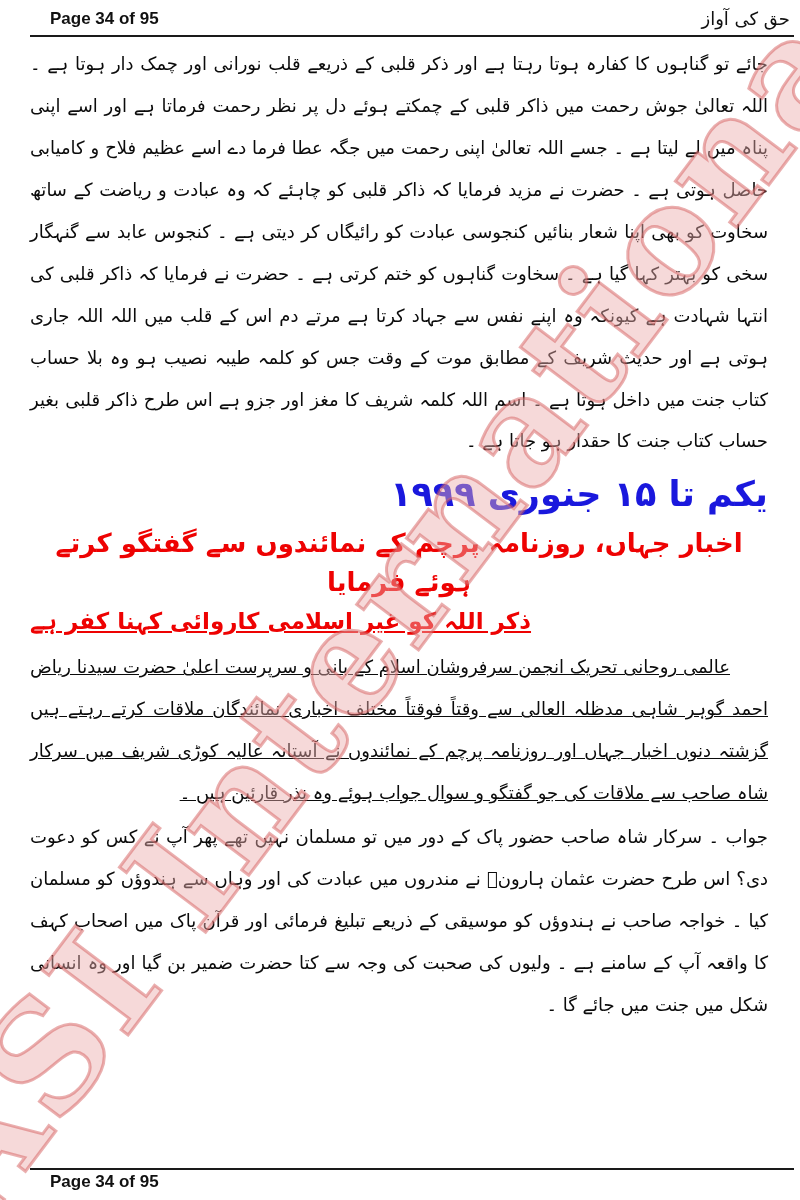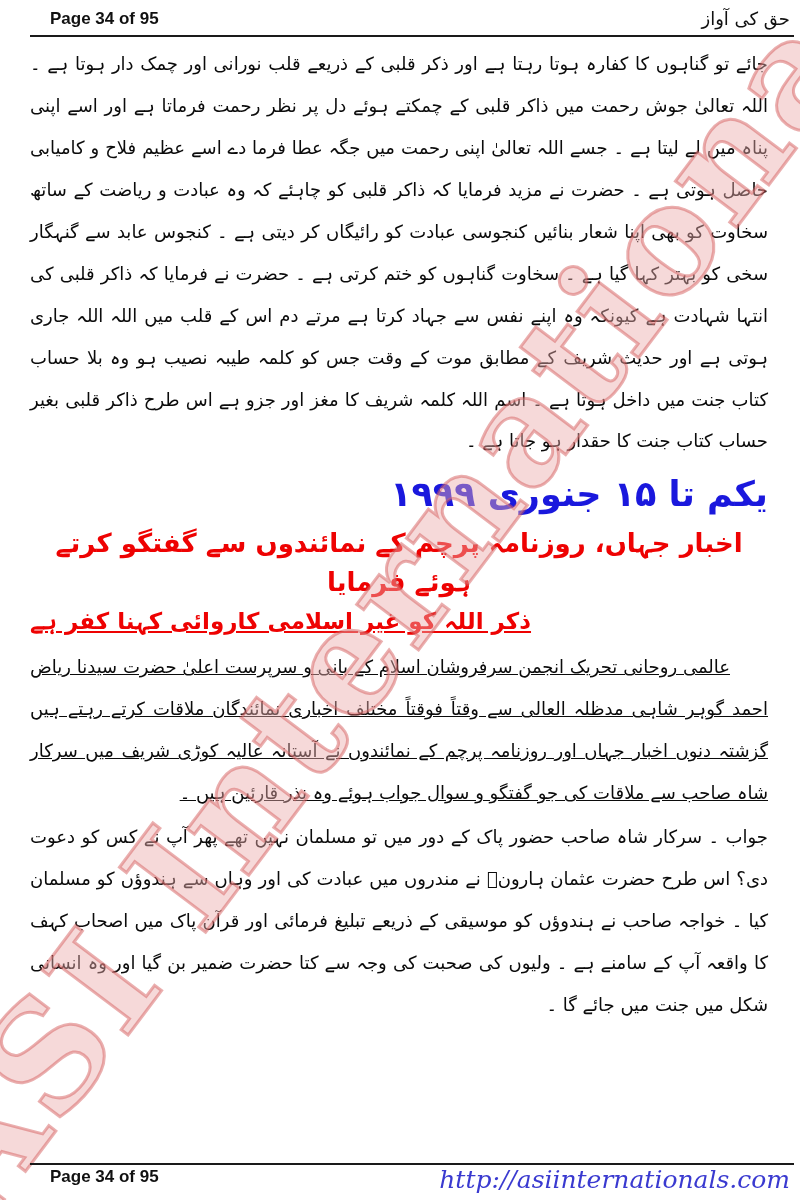--- a/index.html
+++ b/index.html
@@ -131,17 +131,16 @@
     <p class="body-text urdu indent">عالمی روحانی تحریک انجمن سرفروشان اسلام کے بانی و سرپرست اعلیٰ حضرت سیدنا ریاض احمد گوہر شاہی مدظلہ العالی سے وقتاً فوقتاً مختلف اخباری نمائندگان ملاقات کرتے رہتے ہیں گزشتہ دنوں اخبار جہاں اور روزنامہ پرچم کے نمائندوں نے آستانہ عالیہ کوڑی شریف میں سرکار شاہ صاحب سے ملاقات کی جو گفتگو و سوال جواب ہوئے وہ نذر قارئین ہیں ۔</p>
 
     <p class="body-text urdu">جواب ۔ سرکار شاہ صاحب حضور پاک کے دور میں تو مسلمان نہیں تھے پھر آپ نے کس کو دعوت دی؟ اس طرح حضرت عثمان ہارونؓ نے مندروں میں عبادت کی اور وہاں سے ہندوؤں کو مسلمان کیا ۔ خواجہ صاحب نے ہندوؤں کو موسیقی کے ذریعے تبلیغ فرمائی اور قرآن پاک میں اصحاب کہف کا واقعہ آپ کے سامنے ہے ۔ ولیوں کی صحبت کی وجہ سے کتا حضرت ضمیر بن گیا اور وہ انسانی شکل میں جنت میں جائے گا ۔</p>
 
   </div>
 
   <div class="ftr">
     <hr class="rule">
     <div class="ftr-row">
       <span class="pg">Page 34 of 95</span>
-      <a href="#" class="url">http://asiinternationals.com</a>
     </div>
   </div>
 
 </div>
 
 </body></html>

